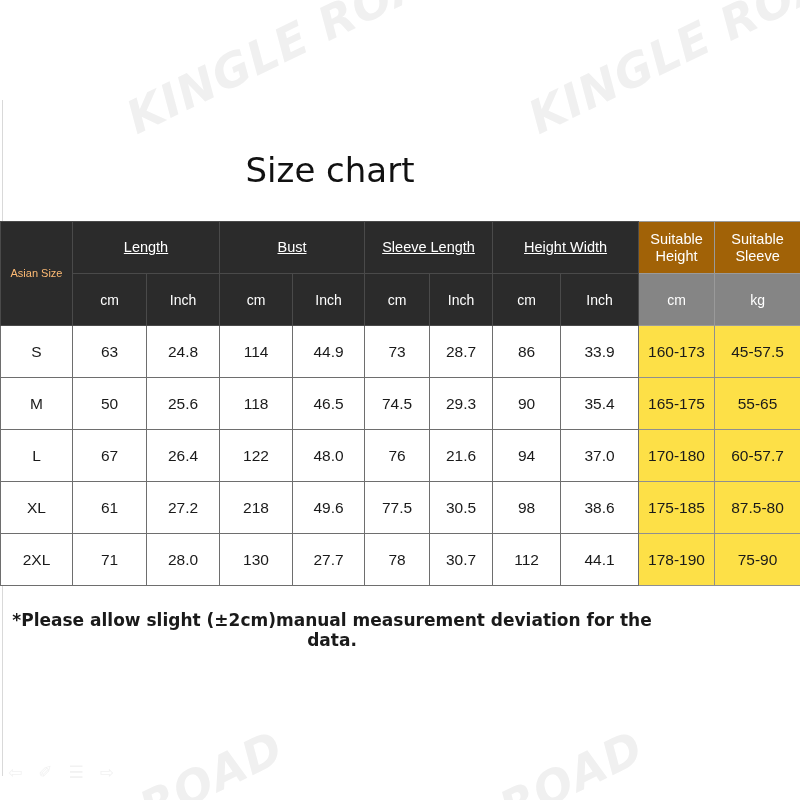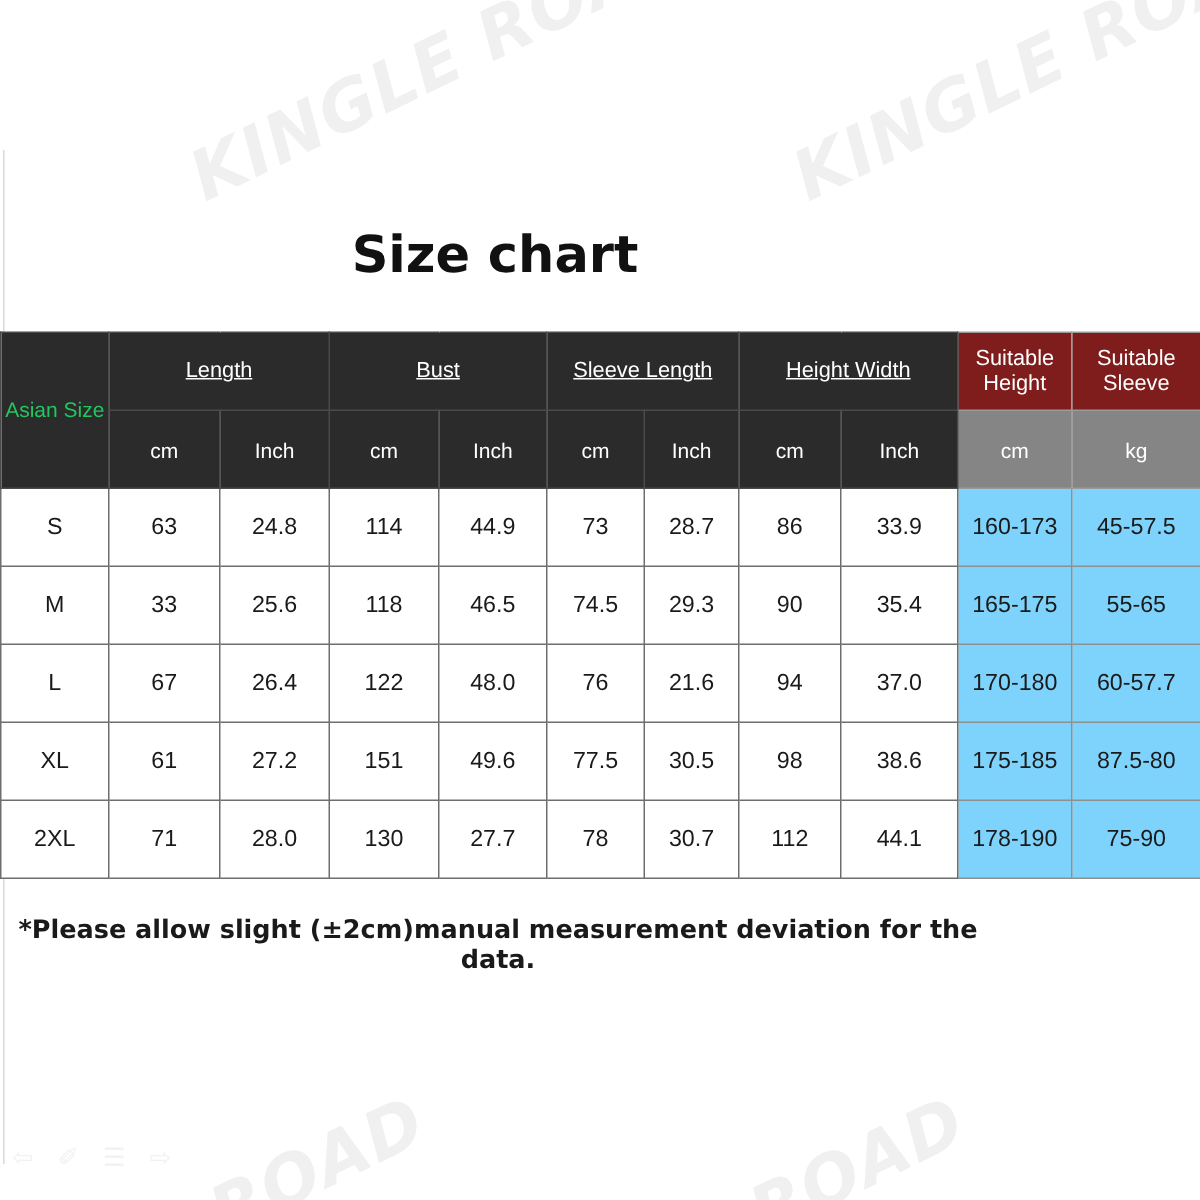--- a/index.html
+++ b/index.html
@@ -81,21 +81,21 @@
   }
 
   
   #title {
     position: absolute;
     left: 0;
     top: 150px;
     width: 660px;
     text-align: center;
     font-family: "DejaVu Sans", sans-serif;
-    font-weight: bold;
+    font-weight: normal;
     font-size: 34px;
     color: #111111;
     letter-spacing: 0px;
     z-index: 2;
   }
 
   
   #chart-table {
     position: absolute;
     left: 0;
@@ -116,58 +116,58 @@
   
   .hdr-dark {
     background: #2b2b2b;
     color: #ffffff;
     font-size: 14.5px;
     line-height: 1.15;
     border-color: #4a4a4a !important;
     text-decoration: underline;
   }
   .hdr-gray {
-    background: #7f1d1d;
+    background: #a16207;
     color: #ffffff;
     font-size: 14.5px;
     line-height: 1.15;
     border-color: #9a9a9a !important;
   }
   .hdr-sub-dark {
     background: #2b2b2b;
     color: #ffffff;
     font-size: 14px;
     border-color: #4a4a4a !important;
   }
   .hdr-sub-gray {
     background: #858585;
     color: #ffffff;
     font-size: 14px;
     border-color: #9a9a9a !important;
   }
   .hdr-corner {
     background: #2b2b2b;
-    color: #22c55e;
-    font-size: 14px;
+    color: #fdba74;
+    font-size: 11px;
     line-height: 1.3;
     border-color: #4a4a4a !important;
   }
   .row-h  { height: 52px; }
   .head-h { height: 52px; }
   .sub-h  { height: 52px; }
 
   
   .cell {
     background: #ffffff;
     color: #1a1a1a;
     font-size: 15.5px;
     border-color: #6e6e6e !important;
   }
   .cell-gray {
-    background: #7dd3fc;
+    background: #fde047;
     color: #1a1a1a;
     font-size: 15.5px;
     border-color: #8f8f8f !important;
   }
 
   
   #footnote {
     position: absolute;
     left: 0;
     top: 610px;
@@ -250,21 +250,21 @@
         <td class="cell">44.9</td>
         <td class="cell">73</td>
         <td class="cell">28.7</td>
         <td class="cell">86</td>
         <td class="cell">33.9</td>
         <td class="cell-gray">160-173</td>
         <td class="cell-gray">45-57.5</td>
       </tr>
       <tr class="row-h">
         <td class="cell">M</td>
-        <td class="cell">33</td>
+        <td class="cell">50</td>
         <td class="cell">25.6</td>
         <td class="cell">118</td>
         <td class="cell">46.5</td>
         <td class="cell">74.5</td>
         <td class="cell">29.3</td>
         <td class="cell">90</td>
         <td class="cell">35.4</td>
         <td class="cell-gray">165-175</td>
         <td class="cell-gray">55-65</td>
       </tr>
@@ -278,21 +278,21 @@
         <td class="cell">21.6</td>
         <td class="cell">94</td>
         <td class="cell">37.0</td>
         <td class="cell-gray">170-180</td>
         <td class="cell-gray">60-57.7</td>
       </tr>
       <tr class="row-h">
         <td class="cell">XL</td>
         <td class="cell">61</td>
         <td class="cell">27.2</td>
-        <td class="cell">151</td>
+        <td class="cell">218</td>
         <td class="cell">49.6</td>
         <td class="cell">77.5</td>
         <td class="cell">30.5</td>
         <td class="cell">98</td>
         <td class="cell">38.6</td>
         <td class="cell-gray">175-185</td>
         <td class="cell-gray">87.5-80</td>
       </tr>
       <tr class="row-h">
         <td class="cell">2XL</td>

